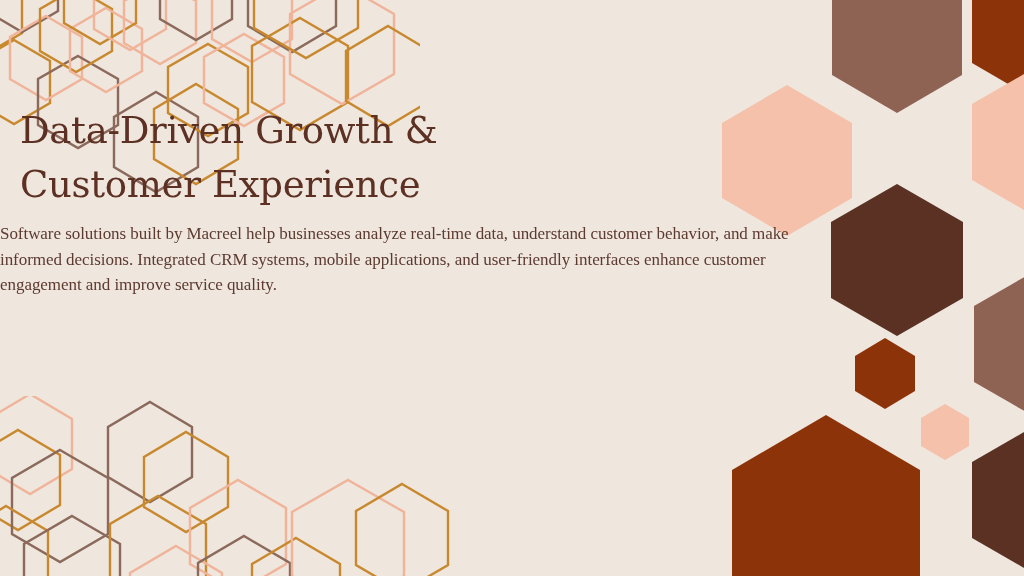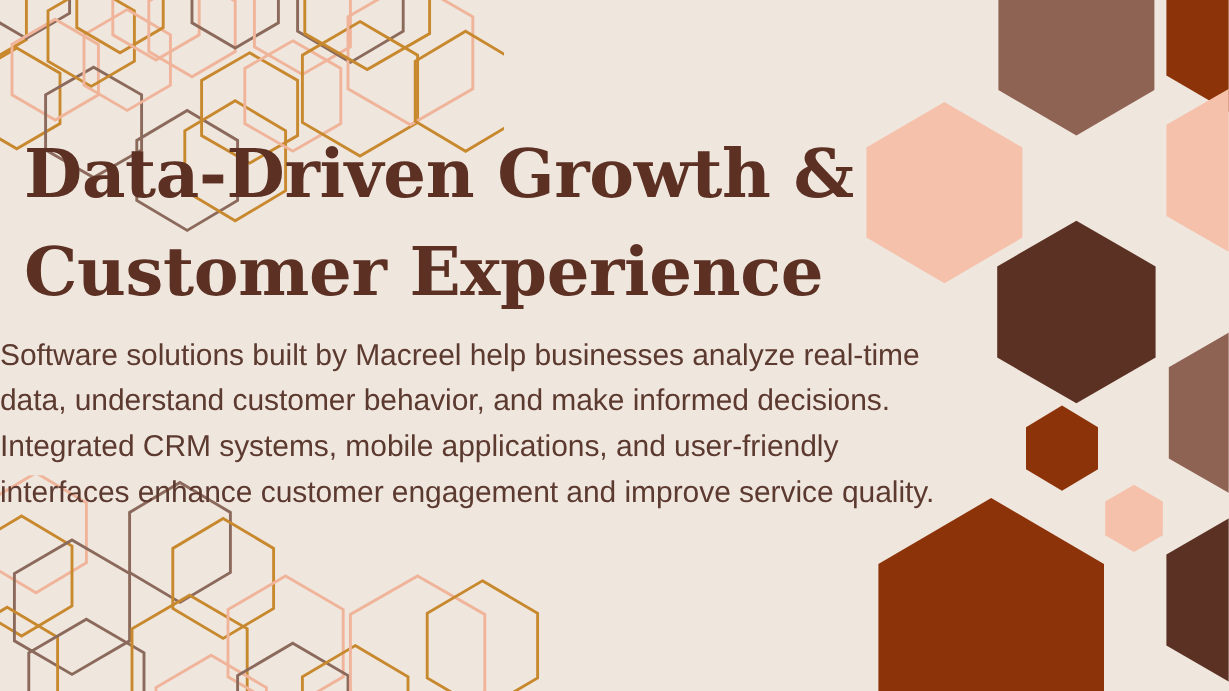--- a/index.html
+++ b/index.html
@@ -43,34 +43,34 @@
   #text-block {
     position: absolute;
     left: 0px;
     top: 104px;
     width: 800px;
   }
   #slide-title {
     margin: 0;
     padding: 0 0 0 20px;
     font-family: "DejaVu Serif", "Liberation Serif", serif;
-    font-weight: 700;
-    font-size: 56px;
+    font-weight: 400;
+    font-size: 37px;
     line-height: 1.47;
     letter-spacing: -0.3px;
     color: #5C3022;
     white-space: pre-line;
   }
   #slide-body {
     margin: 0;
     padding: 8px 0 0 0;
     width: 795px;
-    font-family: Liberation Sans, sans-serif;
+    font-family: Liberation Serif, serif;
     font-weight: 400;
-    font-size: 25px;
+    font-size: 17px;
     line-height: 1.52;
     letter-spacing: -0.05px;
     color: #5C3A30;
   }
 </style>
 </head>
 <body>
 
 <div id="slide">
 

